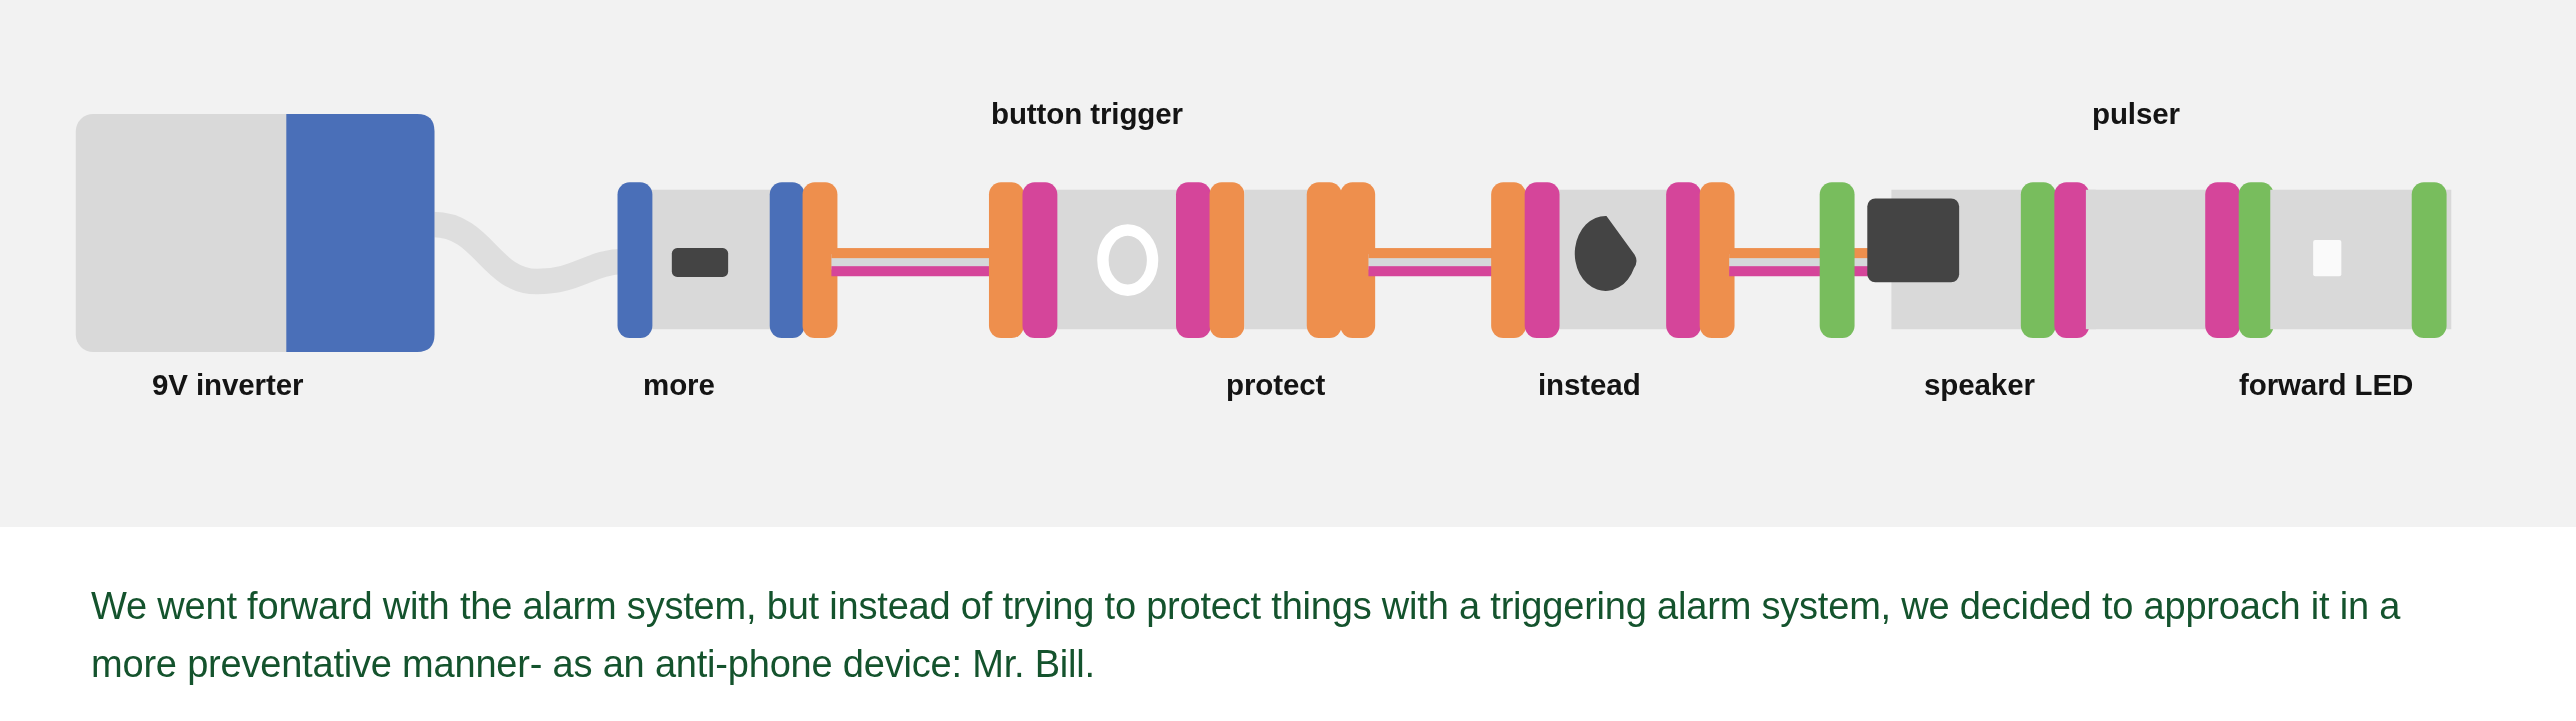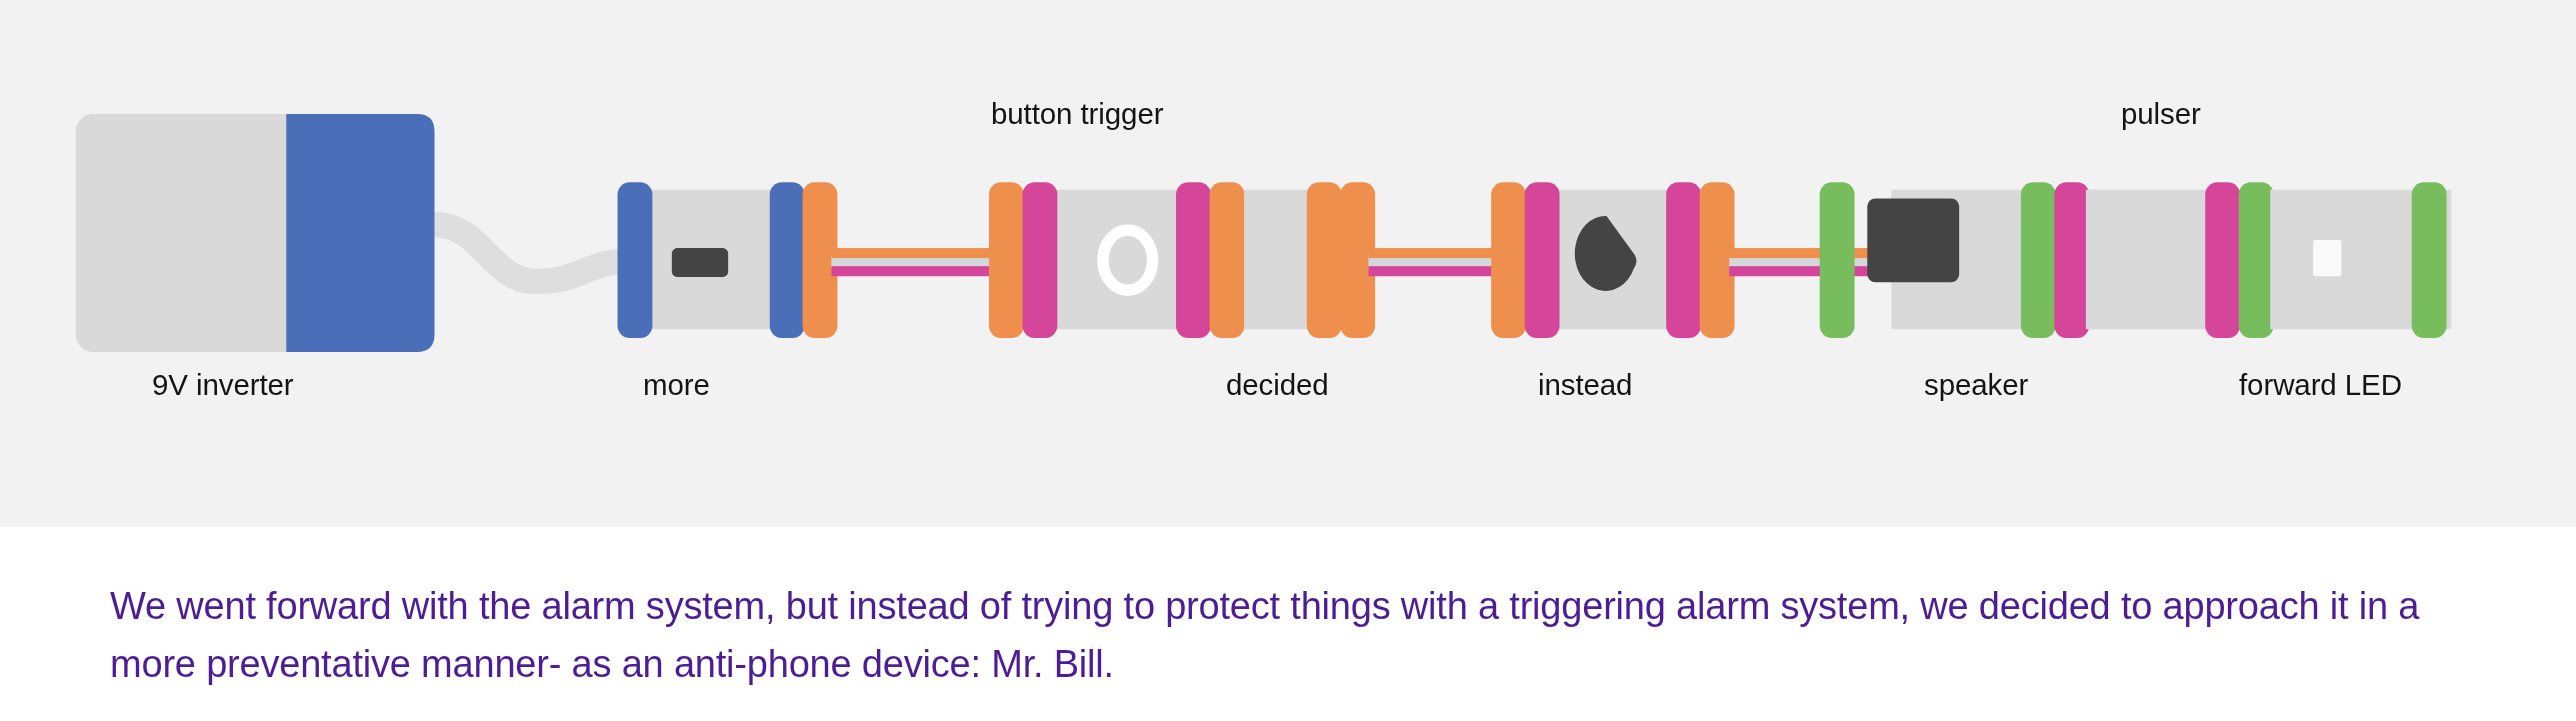--- a/index.html
+++ b/index.html
@@ -39,46 +39,46 @@
     width: 2576px;
     height: 527px;
     display: block;
   }
 
   
   .module-label {
     position: absolute;
     font-family: "Liberation Sans", sans-serif;
     font-size: 29.5px;
-    font-weight: 400;
+    font-weight: 700;
     color: #141414;
     white-space: nowrap;
     letter-spacing: -0.1px;
   }
   .label-below { top: 368px; }
   .label-above { top: 97px; }
 
   
   #caption-panel {
     position: absolute;
     left: 0;
     top: 527px;
     width: 2576px;
     height: 195px;
     background: #ffffff;
   }
   #caption-text {
     position: absolute;
-    left: 110px;
+    left: 91px;
     top: 50px;
     width: 2388px;
     font-family: "Liberation Sans", sans-serif;
     font-size: 38px;
     line-height: 58px;
-    color: #4c1d95;
+    color: #14532d;
     letter-spacing: -0.2px;
   }
 </style>
 </head>
 <body>
 
 <div id="diagram-panel">
   <div id="diagram-stage">
 
     <svg class="diagram-svg" viewBox="0 0 3840 786" xmlns="http://www.w3.org/2000/svg">
@@ -160,27 +160,27 @@
         <rect x="3596" y="272" width="52" height="232" rx="18" ry="18" fill="#78bd5d"></rect>
       </g>
     </svg>
 
     <div class="module-label label-below" style="left:152px;">9V inverter</div>
 
     <div class="module-label label-below" style="left:643px;">more</div>
 
     <div class="module-label label-above" style="left:991px;">button trigger</div>
 
-    <div class="module-label label-below" style="left:1226px;">decided</div>
+    <div class="module-label label-below" style="left:1226px;">protect</div>
 
     <div class="module-label label-below" style="left:1538px;">instead</div>
 
     <div class="module-label label-below" style="left:1924px;">speaker</div>
 
-    <div class="module-label label-above" style="left:2092px;margin-left:29px;">pulser</div>
+    <div class="module-label label-above" style="left:2092px;">pulser</div>
 
     <div class="module-label label-below" style="left:2239px;">forward LED</div>
 
   </div>
 </div>
 
 <div id="caption-panel">
   <div id="caption-text">We went forward with the alarm system, but instead of trying to protect things with a triggering alarm system, we decided to approach it in a more preventative manner- as an anti-phone device: Mr. Bill.</div>
 </div>
 

